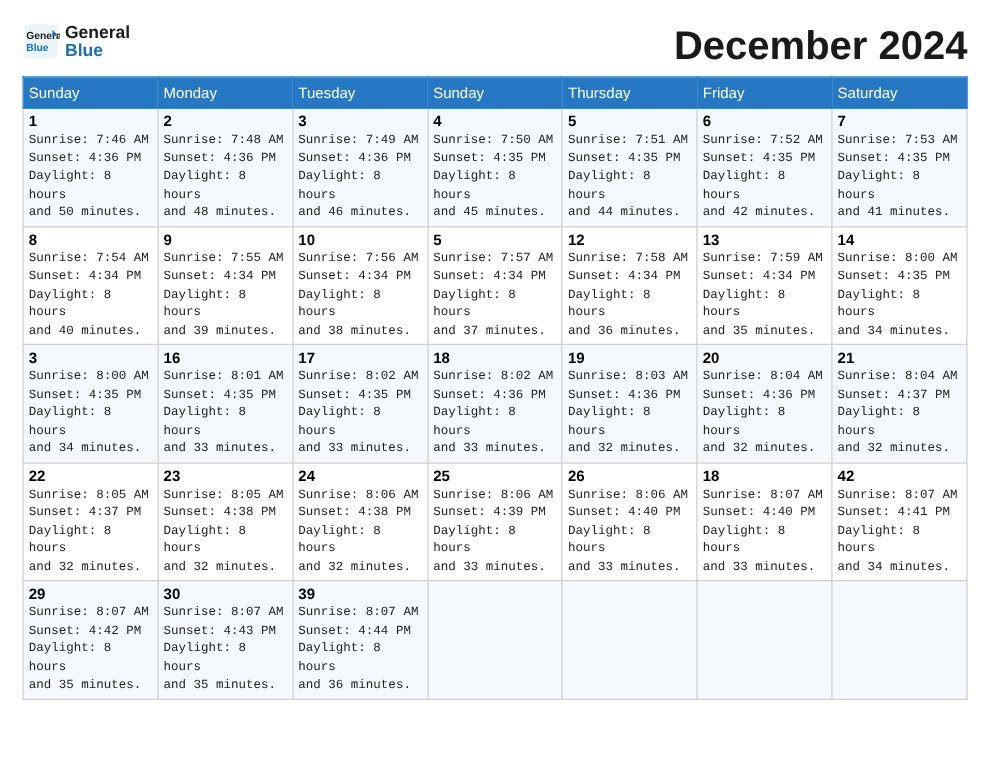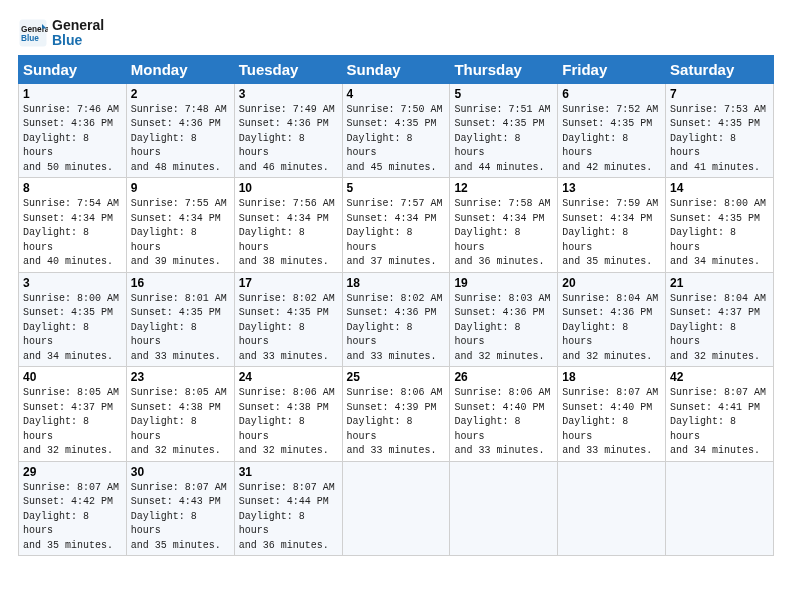--- a/index.html
+++ b/index.html
@@ -45,22 +45,22 @@
     table {
       width: 100%;
       border-collapse: collapse;
       font-size: 10.5px;
     }
     thead tr th {
       background-color: #2778c4;
       color: white;
       padding: 5px 4px;
       text-align: left;
-      font-size: 15px;
-      font-weight: bold;
+      font-size: 12px;
+      font-weight: normal;
       border: 1px solid #2778c4;
     }
     tbody tr td {
       border: 1px solid #d0d0d0;
       padding: 3px 4px;
       vertical-align: top;
       background: #fff;
       min-width: 100px;
     }
     tbody tr:nth-child(odd) td {
@@ -96,20 +96,21 @@
         <text x="4" y="18" font-family="Arial" font-weight="bold" font-size="11" fill="#1a1a1a">General</text>
         <text x="4" y="30" font-family="Arial" font-weight="bold" font-size="11" fill="#1a6faf">Blue</text>
         <polygon points="32,8 38,14 32,14" fill="#1a6faf"></polygon>
       </svg>
       <div style="display:flex;flex-direction:column;line-height:1.1;">
         <span style="font-size:14px;font-weight:bold;color:#1a1a1a;">General</span>
         <span style="font-size:14px;font-weight:bold;color:#1a6faf;">Blue</span>
       </div>
     </div>
     <div class="title-area">
+      <div class="main-title">December 2024</div>
     </div>
   </div>
 
   <table>
     <thead>
       <tr>
         <th>Sunday</th>
         <th>Monday</th>
         <th>Tuesday</th>
         <th>Sunday</th>
@@ -309,21 +310,21 @@
         <span class="day-info">
           Sunrise: 8:04 AM<br>
           Sunset: 4:37 PM<br>
           Daylight: 8 hours<br>
           and 32 minutes.
         </span>
       </td>
         </tr>
         <tr>
           <td>
-        <span class="day-num">40</span>
+        <span class="day-num">22</span>
         <span class="day-info">
           Sunrise: 8:05 AM<br>
           Sunset: 4:37 PM<br>
           Daylight: 8 hours<br>
           and 32 minutes.
         </span>
       </td>
           <td>
         <span class="day-num">23</span>
         <span class="day-info">
@@ -392,21 +393,21 @@
           <td>
         <span class="day-num">30</span>
         <span class="day-info">
           Sunrise: 8:07 AM<br>
           Sunset: 4:43 PM<br>
           Daylight: 8 hours<br>
           and 35 minutes.
         </span>
       </td>
           <td>
-        <span class="day-num">31</span>
+        <span class="day-num">39</span>
         <span class="day-info">
           Sunrise: 8:07 AM<br>
           Sunset: 4:44 PM<br>
           Daylight: 8 hours<br>
           and 36 minutes.
         </span>
       </td>
           <td class="empty"></td>
           <td class="empty"></td>
           <td class="empty"></td>

